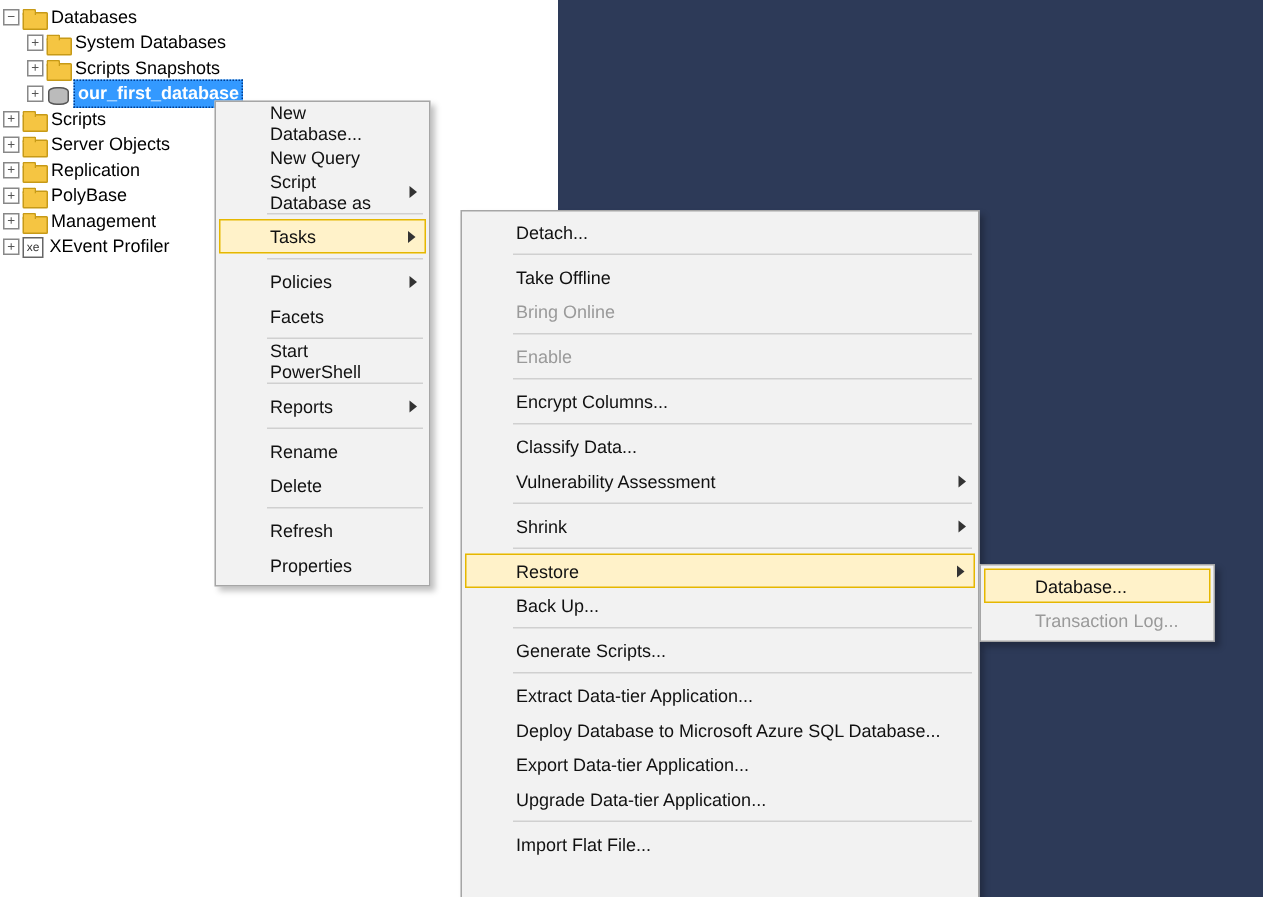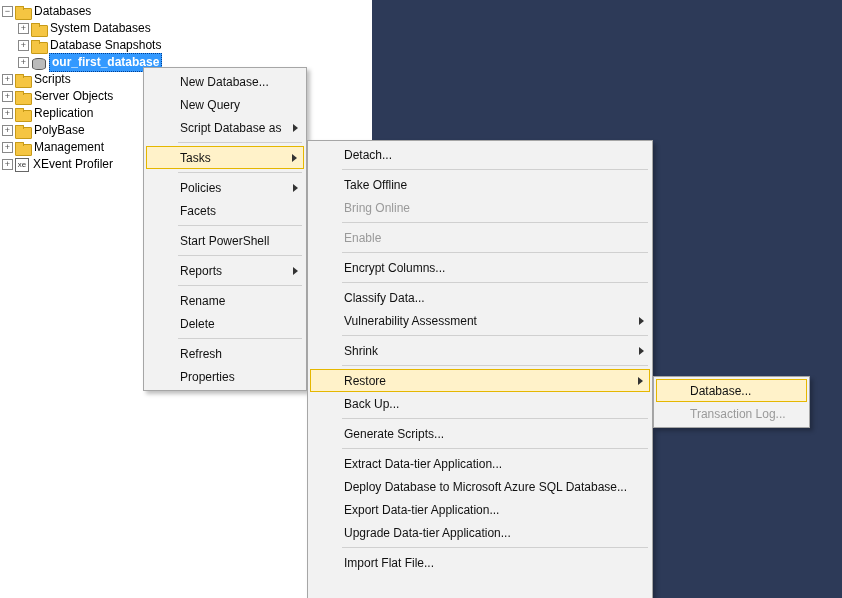--- a/index.html
+++ b/index.html
@@ -88,21 +88,21 @@
     padding-left:33px; padding-right:4px;
   }
   .menu-sep {
     margin:3px 2px 3px 32px;
     height:1px; background:#d0d0d0;
   }
   .submenu-arrow {
     position:absolute; right:6px; top:50%; transform:translateY(-50%);
     width:0;height:0;border-top:4px solid transparent;border-bottom:4px solid transparent;border-left:5px solid #333;
   }
-  .menu1 { top:67px; left:143px; width:164px; }
+  .menu1 { top:67px; left:143px; width:144px; }
   .menu2 { top:140px; left:307px; width:346px; }
   .menu3 { top:376px; left:653px; width:157px; }
 </style>
 </head>
 <body>
 
 <div class="bg-dark"></div>
 
 <div class="tree">
   <div class="tree-row">
@@ -113,21 +113,21 @@
   <div class="tree-row">
     <span class="ind"></span>
     <span class="toggle">+</span>
     <span class="folder-icon"></span>
     <span>System Databases</span>
   </div>
   <div class="tree-row">
     <span class="ind"></span>
     <span class="toggle">+</span>
     <span class="folder-icon"></span>
-    <span>Database Snapshots</span>
+    <span>Scripts Snapshots</span>
   </div>
   <div class="tree-row">
     <span class="ind"></span>
     <span class="toggle">+</span>
     <span class="db-icon"></span>
     <span class="sel">our_first_database</span>
   </div>
   <div class="tree-row">
     <span class="toggle">+</span>
     <span class="folder-icon"></span>

